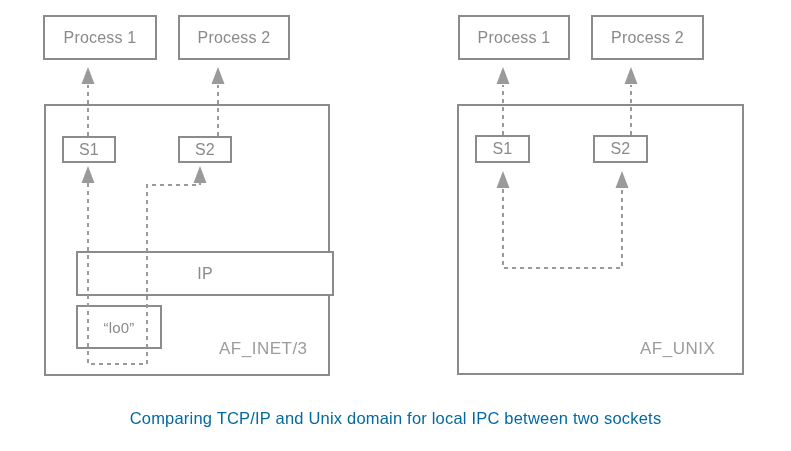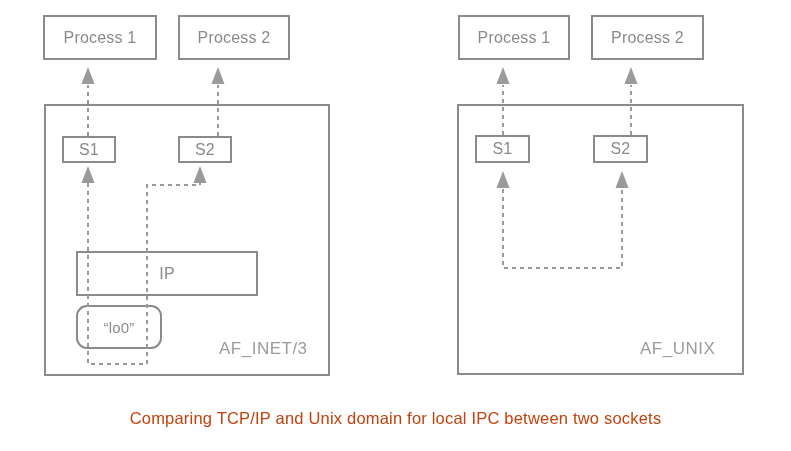--- a/index.html
+++ b/index.html
@@ -39,21 +39,21 @@
     color: #9c9c9c;
     letter-spacing: 0.5px;
   }
   .caption {
     position: absolute;
     left: 0;
     top: 409px;
     width: 100%;
     text-align: center;
     font-size: 16.5px;
-    color: #c2410c;
+    color: #0369a1;
     letter-spacing: 0.2px;
   }
   svg.wires {
     position: absolute;
     left: 0;
     top: 0;
     pointer-events: none;
   }
   svg.wires path.dash {
     fill: none;
@@ -75,23 +75,23 @@
 
   <div class="box" style="left:178px; top:15px; width:112px; height:45px;">Process 2</div>
 
   <div class="outer" style="left:44px; top:104px; width:286px; height:272px;"></div>
 
   <div class="box" style="left:62px; top:136px; width:54px; height:27px;">S1</div>
 
   <div class="box" style="left:178px; top:136px; width:54px; height:27px;">S2</div>
 
 
-  <div class="box" style="left:76px; top:251px; width:182px; height:45px;">IP</div>
+  <div class="box" style="left:76px; top:251px; width:258px; height:45px;">IP</div>
 
-  <div class="box" style="left:76px; top:305px; width:86px; height:44px; font-size:15px;border-radius:11px;">“lo0”</div>
+  <div class="box" style="left:76px; top:305px; width:86px; height:44px; font-size:15px;">“lo0”</div>
 
   <div class="domain-label" style="left:219px; top:339px;">AF_INET/3</div>
 
   <div class="box" style="left:458px; top:15px; width:112px; height:45px;">Process 1</div>
 
   <div class="box" style="left:591px; top:15px; width:113px; height:45px;">Process 2</div>
 
   <div class="outer" style="left:457px; top:104px; width:287px; height:271px;"></div>
 
   <div class="box" style="left:475px; top:135px; width:55px; height:28px;">S1</div>

